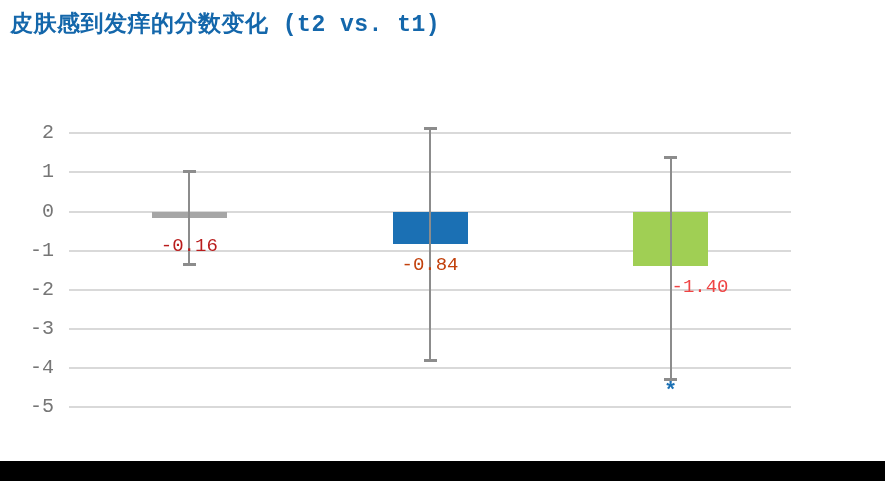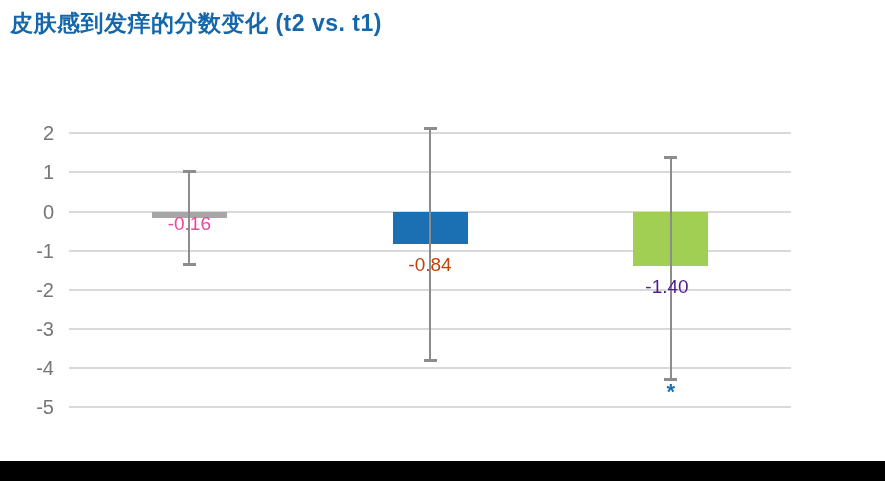--- a/index.html
+++ b/index.html
@@ -1,21 +1,21 @@
 <!DOCTYPE html>
 <html><head>
 <meta charset="utf-8">
 <style>
   html,body{margin:0;padding:0;background:#ffffff;}
   .canvas{
     position:relative;
     width:885px;height:481px;
     background:#ffffff;
     overflow:hidden;
-    font-family:Liberation Sans, sans-serif;
+    font-family:Liberation Mono, monospace;
   }
   .chart-title{
     position:absolute;left:10px;top:8px;
     font-size:23px;font-weight:600;letter-spacing:0.5px;
     white-space:nowrap;
   }
   .plot{position:absolute;left:0;top:0;width:885px;height:481px;}
   .gridline{position:absolute;height:2px;}
   .tick{
     position:absolute;width:50px;text-align:right;
@@ -55,27 +55,27 @@
       <div class="gridline" style="left: 69px; top: 327.71px; width: 722px; background: rgb(217, 217, 217);"></div>
       <div class="tick" style="left: 4px; top: 318.71px; color: rgb(118, 118, 118);">-3</div>
       <div class="gridline" style="left: 69px; top: 366.78px; width: 722px; background: rgb(217, 217, 217);"></div>
       <div class="tick" style="left: 4px; top: 357.78px; color: rgb(118, 118, 118);">-4</div>
       <div class="gridline" style="left: 69px; top: 405.85px; width: 722px; background: rgb(217, 217, 217);"></div>
       <div class="tick" style="left: 4px; top: 396.85px; color: rgb(118, 118, 118);">-5</div>
       <div class="bar" style="left: 151.833px; top: 211.5px; width: 75px; height: 6.2512px; background: rgb(166, 166, 166);"></div>
       <div class="err-line" style="left: 188.333px; top: 171.258px; height: 92.9866px; background: rgb(140, 140, 140);"></div>
       <div class="err-cap" style="left: 182.833px; top: 170.258px; width: 13px; background: rgb(140, 140, 140);"></div>
       <div class="err-cap" style="left: 182.833px; top: 263.245px; width: 13px; background: rgb(140, 140, 140);"></div>
-      <div class="dlabel" style="left: 144.333px; top: 214px; color: #ec4899;">-0.16</div>
+      <div class="dlabel" style="left: 144.333px; top: 236px; color: #b91c1c;">-0.16</div>
       <div class="bar" style="left: 392.5px; top: 211.5px; width: 75px; height: 32.8188px; background: rgb(27, 112, 180);"></div>
       <div class="err-line" style="left: 429px; top: 128.281px; height: 231.685px; background: rgb(140, 140, 140);"></div>
       <div class="err-cap" style="left: 423.5px; top: 127.281px; width: 13px; background: rgb(140, 140, 140);"></div>
       <div class="err-cap" style="left: 423.5px; top: 358.966px; width: 13px; background: rgb(140, 140, 140);"></div>
       <div class="dlabel" style="left: 385px; top: 255.319px; color: #c2410c;">-0.84</div>
       <div class="bar" style="left: 633.167px; top: 211.5px; width: 75px; height: 54.698px; background: rgb(160, 207, 84);"></div>
       <div class="err-line" style="left: 669.667px; top: 156.802px; height: 221.918px; background: rgb(140, 140, 140);"></div>
       <div class="err-cap" style="left: 664.167px; top: 155.802px; width: 13px; background: rgb(140, 140, 140);"></div>
       <div class="err-cap" style="left: 664.167px; top: 377.72px; width: 13px; background: rgb(140, 140, 140);"></div>
-      <div class="dlabel" style="left: 622px; top: 277.198px; color: #4c1d95;">-1.40</div>
+      <div class="dlabel" style="left: 655px; top: 277.198px; color: #ef4444;">-1.40</div>
       <div class="asterisk" style="left: 640.667px; top: 381.003px; color: rgb(27, 112, 180);">*</div>
     </div>
   <div class="bottom-bar" id="bottomBar" style="background: rgb(0, 0, 0);"></div>
 </div>
 
 </body></html>

